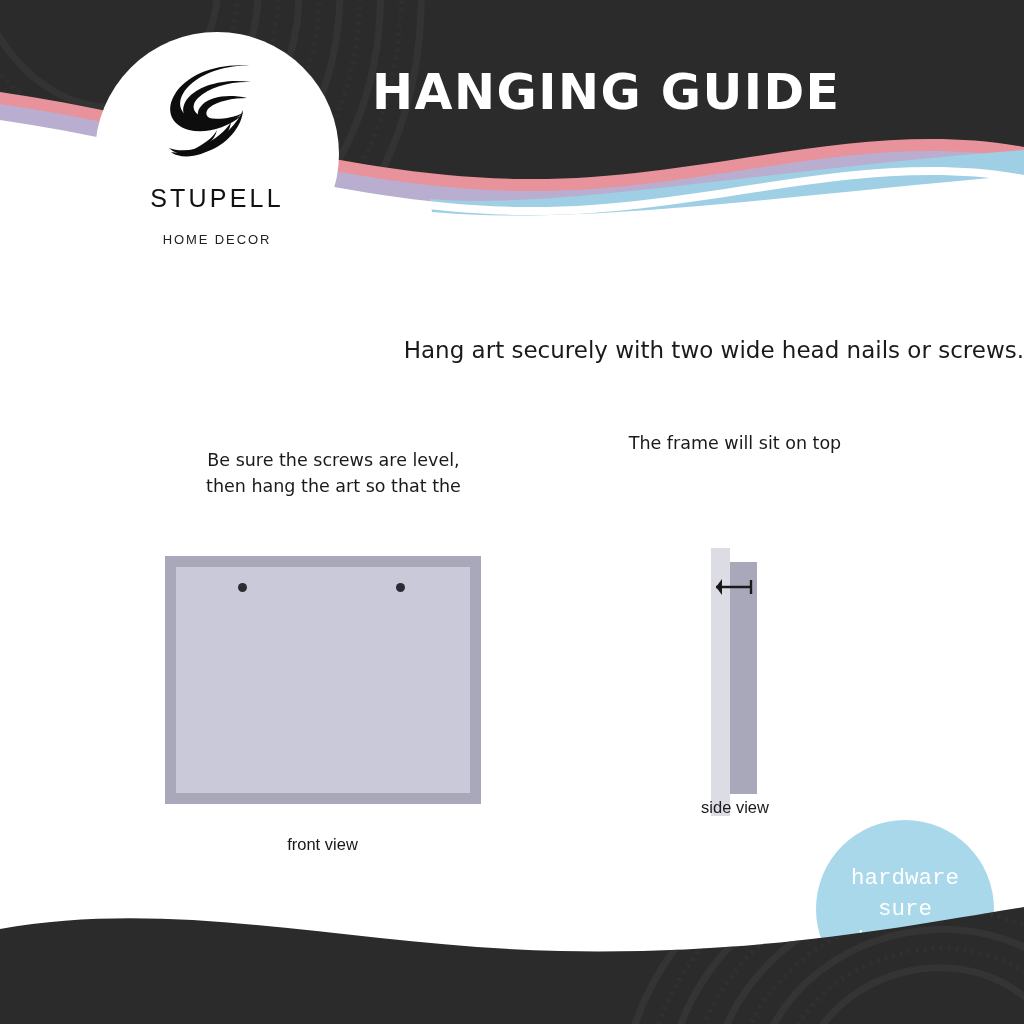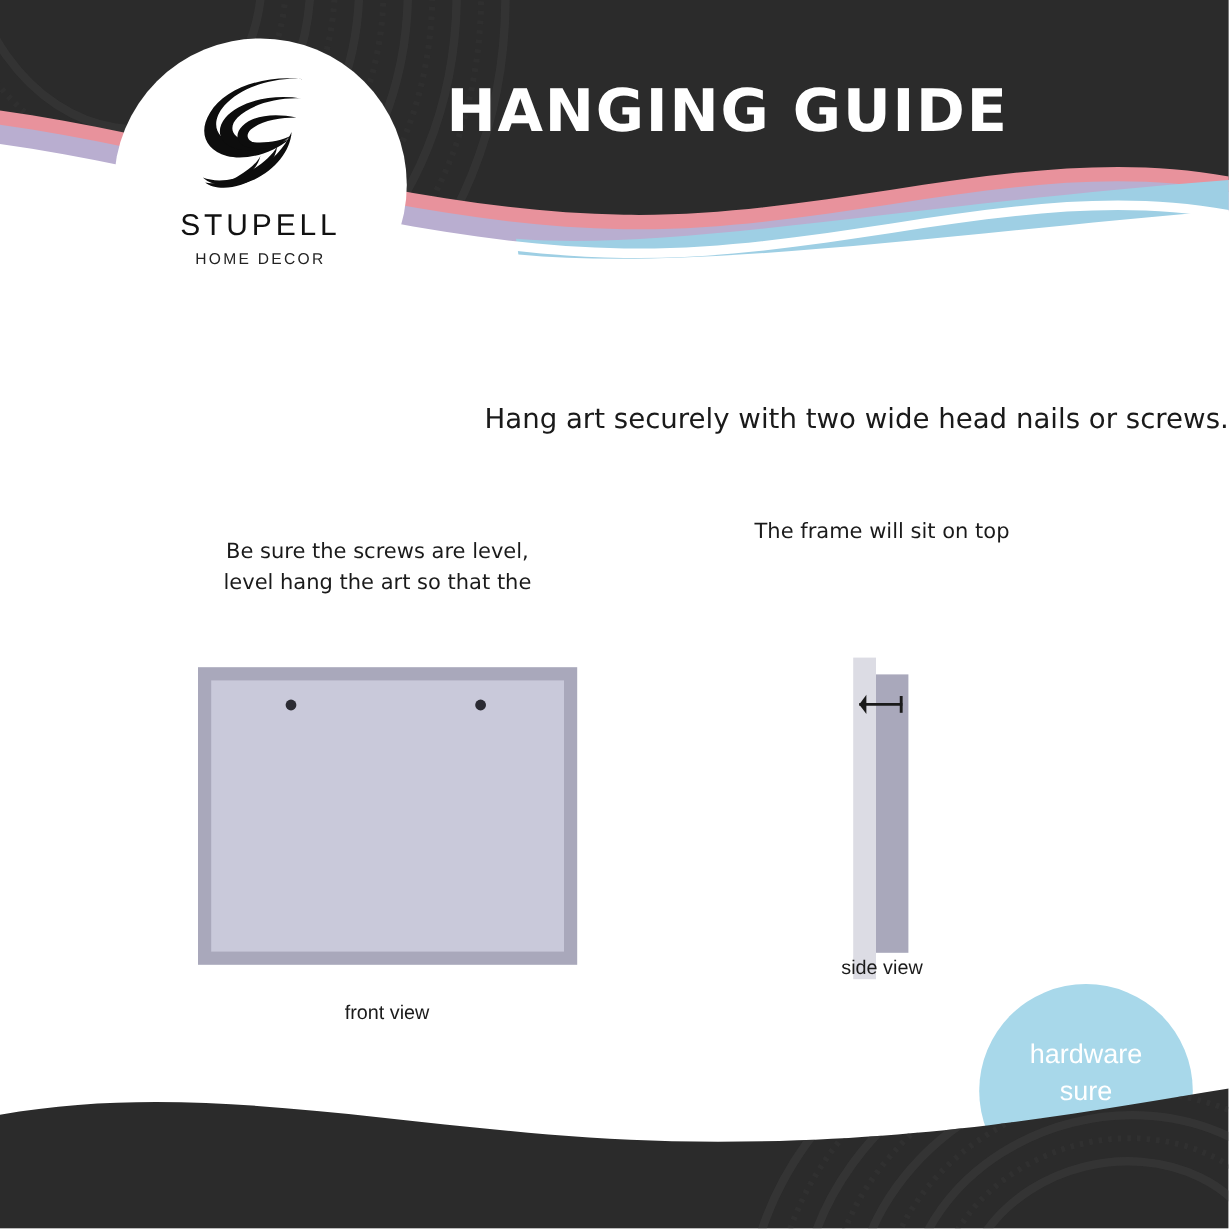--- a/index.html
+++ b/index.html
@@ -19,25 +19,25 @@
   
   .logo-circle{
     position:absolute;left:95px;top:32px;width:244px;height:244px;border-radius:50%;
     background:#ffffff;
     display:flex;flex-direction:column;align-items:center;justify-content:flex-start;
     box-shadow:0 0 0 0 rgba(0,0,0,0);
   }
   .logo-mark{margin-top:20px;width:120px;height:120px;}
   .logo-name{
     font-family:"Liberation Sans", sans-serif;
-    font-size:25px;letter-spacing:3.2px;color:#111;margin-top:2px;font-weight:400;
+    font-size:25px;letter-spacing:3.2px;color:#111;margin-top:12px;font-weight:400;
   }
   .logo-sub{
     font-family:"Liberation Sans", sans-serif;
-    font-size:13px;letter-spacing:1.9px;color:#222;margin-top:5px;
+    font-size:13px;letter-spacing:1.9px;color:#222;margin-top:19px;
   }
 
   
   .hanging-guide{
     position:absolute;left:372px;top:64px;
     font-family:"DejaVu Sans", sans-serif;
     font-size:49px;font-weight:bold;color:#ffffff;letter-spacing:1.5px;
   }
   .product-type{
     position:absolute;left:372px;top:238px;
@@ -49,21 +49,21 @@
     font-family:"DejaVu Sans", sans-serif;
     font-size:23px;color:#1a1a1a;
   }
 
   
   .cap{
     position:absolute;text-align:center;
     font-family:"DejaVu Sans", sans-serif;
     font-size:17.5px;line-height:26px;color:#1a1a1a;
   }
-  .cap-left{left:132px;top:447px;width:365px;}
+  .cap-left{left:151px;top:447px;width:365px;}
   .cap-right{left:582px;top:430px;width:306px;}
 
   .viewlabel{
     position:absolute;text-align:center;
     font-family:Liberation Sans, sans-serif;
     font-size:16.5px;color:#1a1a1a;
   }
   .viewlabel-left{left:200px;top:835px;width:245px;}
   .viewlabel-right{left:620px;top:798px;width:230px;}
 
@@ -91,21 +91,21 @@
   }
 
   
   .badge{
     position:absolute;left:816px;top:820px;width:178px;height:178px;border-radius:50%;
     background:#a8d8ea;
     display:flex;align-items:center;justify-content:center;
   }
   .badge-text{
     text-align:center;color:#ffffff;
-    font-family:Liberation Sans, sans-serif;
+    font-family:Liberation Mono, monospace;
     font-size:22.5px;line-height:31px;
   }
 </style>
 </head>
 <body>
 
 <div class="stage">
 
   <div class="topband">
     <svg width="1024" height="230" viewBox="0 0 1024 230" xmlns="http://www.w3.org/2000/svg">
@@ -158,21 +158,21 @@
     </svg>
     <div class="logo-name">STUPELL</div>
     <div class="logo-sub">HOME DECOR</div>
   </div>
 
   <div class="hanging-guide">HANGING GUIDE</div>
   <div class="instruction">Hang art securely with two wide head nails or screws.</div>
 
   <div class="cap cap-left">
     <div>Be sure the screws are level,</div>
-    <div>level hang the art so that the</div>
+    <div>then hang the art so that the</div>
   </div>
 
   <div class="cap cap-right">
     <div>The frame will sit on top</div>
   </div>
 
   <div class="front-frame">
     <div class="front-inner"></div>
   </div>
   <div class="screw screw-a"></div>

